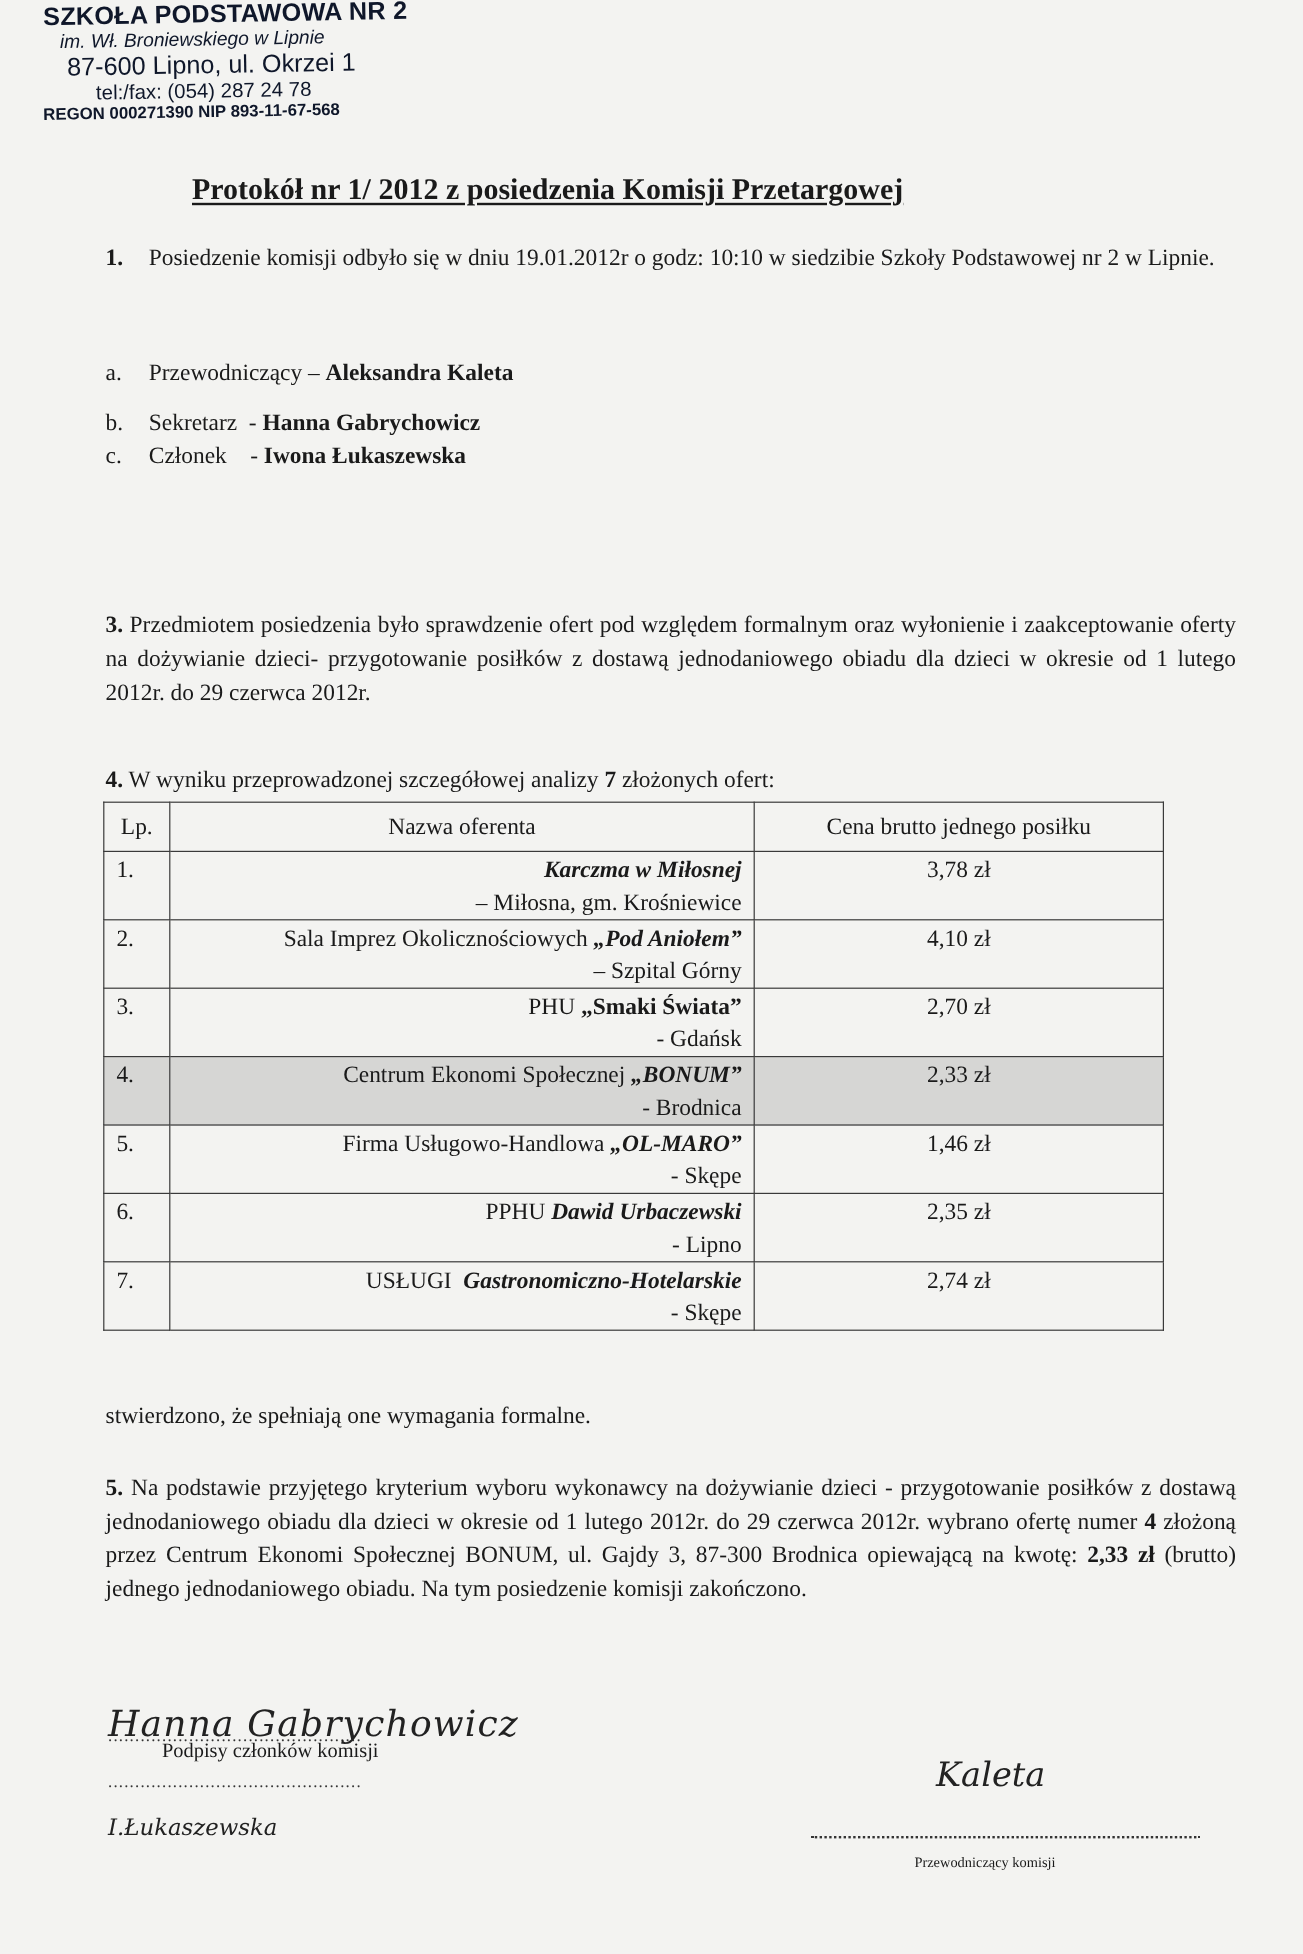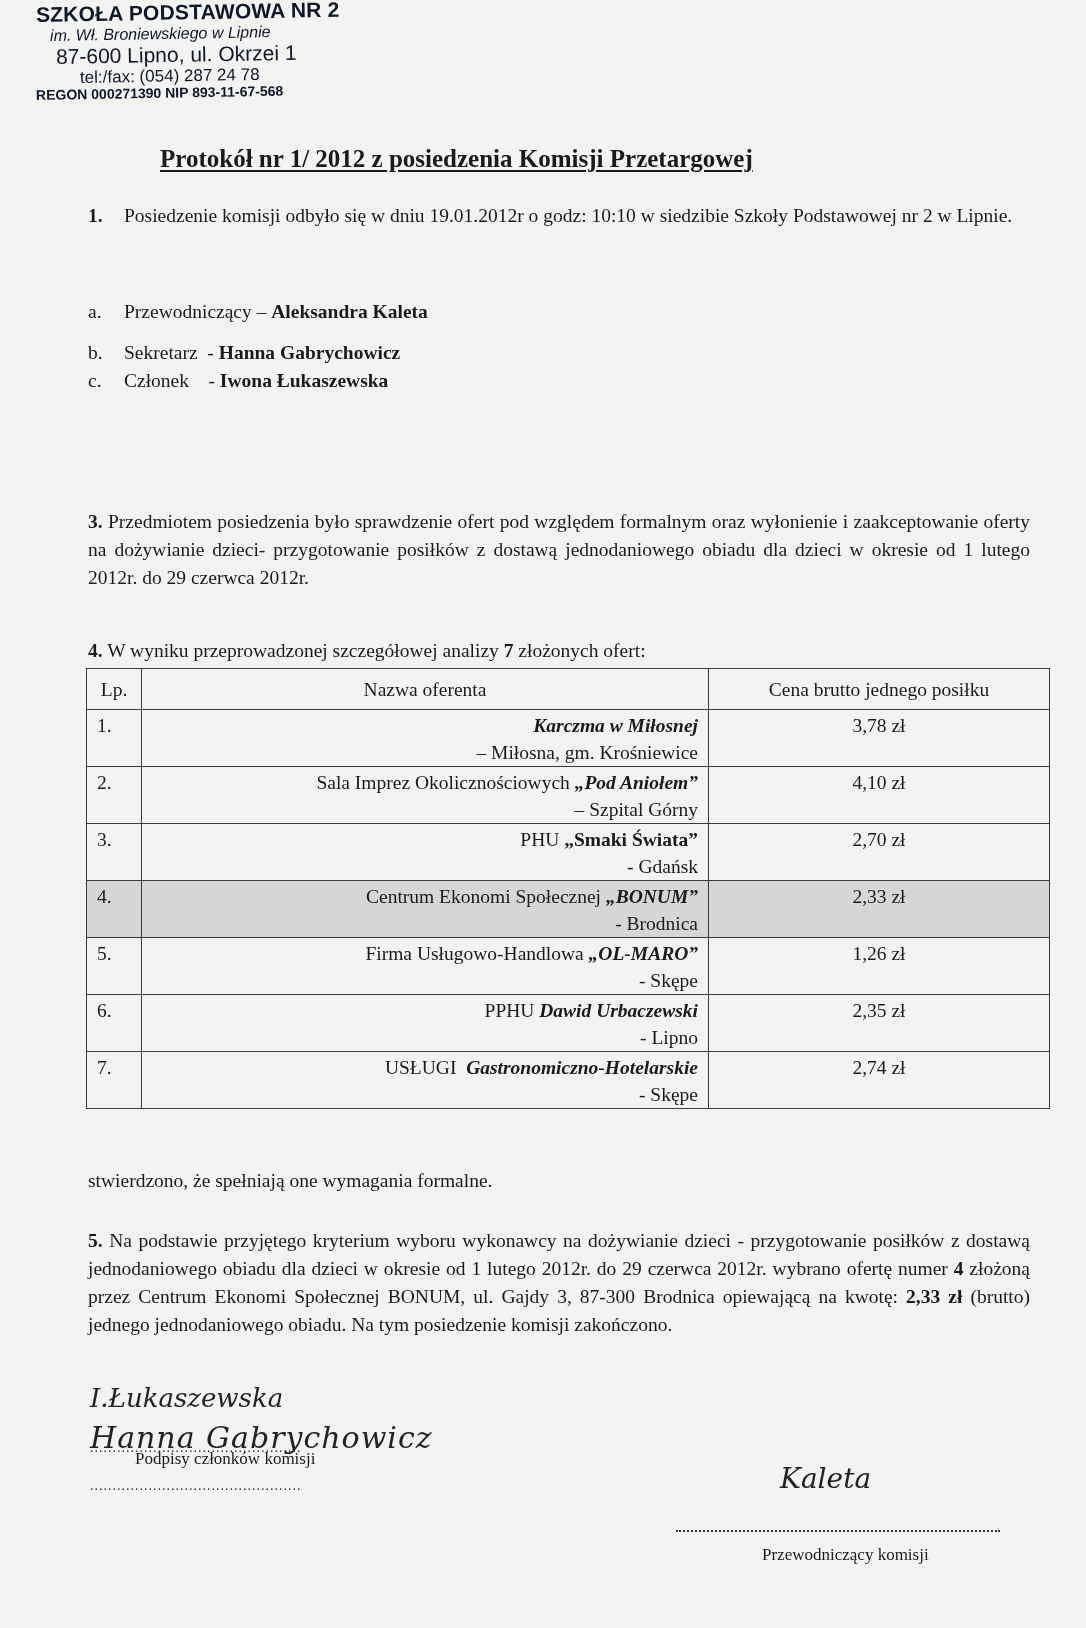--- a/index.html
+++ b/index.html
@@ -34,21 +34,21 @@
       text-align: justify;
     }
     .num { font-weight: bold; }
     .lbl { display: inline-block; width: 36px; font-weight: bold; }
     .row-lbl { display: inline-block; width: 36px; }
     .bold { font-weight: bold; }
     .it { font-style: italic; font-weight: bold; }
 
     table.offers {
       position: absolute; left: 86px; top: 668px;
-      width: 964px;
+      width: 884px;
       border-collapse: collapse;
       font-size: 19.5px;
       line-height: 27px;
     }
     table.offers td, table.offers th {
       border: 1.5px solid #3a3a3a;
       vertical-align: top;
       padding: 0 10px;
       font-weight: normal;
     }
@@ -61,29 +61,29 @@
     tr.selected td { background: #d6d6d4; }
 
     .sig-label { position: absolute; left: 88px; top: 1449px; font-size: 17px; margin-left: 47px; }
     .hand {
       position: absolute;
       font-family: "DejaVu Serif", serif;
       font-style: italic;
       color: #222;
     }
     .hand1 { left: 90px; top: 1420px; font-size: 30px; letter-spacing: 1px; }
-    .hand2 { left: 90px; top: 1383px; font-size: 26px; }
+    .hand2 { left: 90px; top: 1512px; font-size: 19px; }
     .dots1 { position: absolute; left: 90px; top: 1440px; font-size: 14px; letter-spacing: 1px; color: #333; }
     .dots2 { position: absolute; left: 90px; top: 1478px; font-size: 14px; letter-spacing: 1px; color: #333; }
     .hand3 { left: 780px; top: 1462px; font-size: 28px; }
     .sig-line {
       position: absolute; left: 676px; top: 1530px; width: 324px;
       border-bottom: 2px dotted #333;
     }
-    .chair-label { position: absolute; left: 762px; top: 1545px; font-size: 17px; }
+    .chair-label { position: absolute; left: 762px; top: 1545px; font-size: 12px; }
   </style>
 </head>
 <body>
 
 <div class="stamp">
   <div class="l1">SZKOŁA PODSTAWOWA NR 2</div>
   <div class="l2">im. Wł. Broniewskiego w Lipnie</div>
   <div class="l3">87-600 Lipno, ul. Okrzei 1</div>
   <div class="l4">tel:/fax: (054) 287 24 78</div>
   <div class="l5">REGON 000271390 NIP 893-11-67-568</div>
@@ -134,21 +134,21 @@
     <td class="col-price">2,70 zł</td>
   </tr>
   <tr class="selected">
     <td class="col-lp">4.</td>
     <td class="col-name"><span>Centrum Ekonomi Społecznej </span><span class="it">„BONUM”</span><br><span>- Brodnica</span></td>
     <td class="col-price">2,33 zł</td>
   </tr>
   <tr>
     <td class="col-lp">5.</td>
     <td class="col-name"><span>Firma Usługowo-Handlowa </span><span class="it">„OL-MARO”</span><br><span>- Skępe</span></td>
-    <td class="col-price">1,26 zł</td>
+    <td class="col-price">1,46 zł</td>
   </tr>
   <tr>
     <td class="col-lp">6.</td>
     <td class="col-name"><span>PPHU </span><span class="it">Dawid Urbaczewski</span><br><span>- Lipno</span></td>
     <td class="col-price">2,35 zł</td>
   </tr>
   <tr>
     <td class="col-lp">7.</td>
     <td class="col-name" style="white-space:pre;"><span>USŁUGI  </span><span class="it">Gastronomiczno-Hotelarskie</span><br><span>- Skępe</span></td>
     <td class="col-price">2,74 zł</td>

